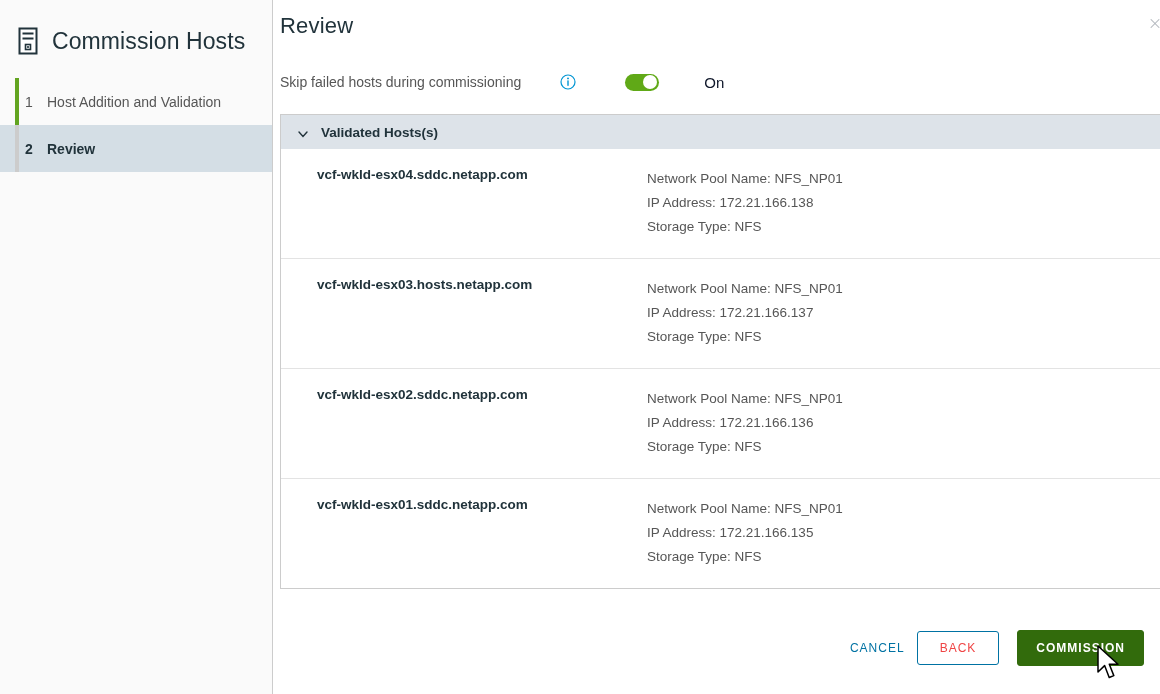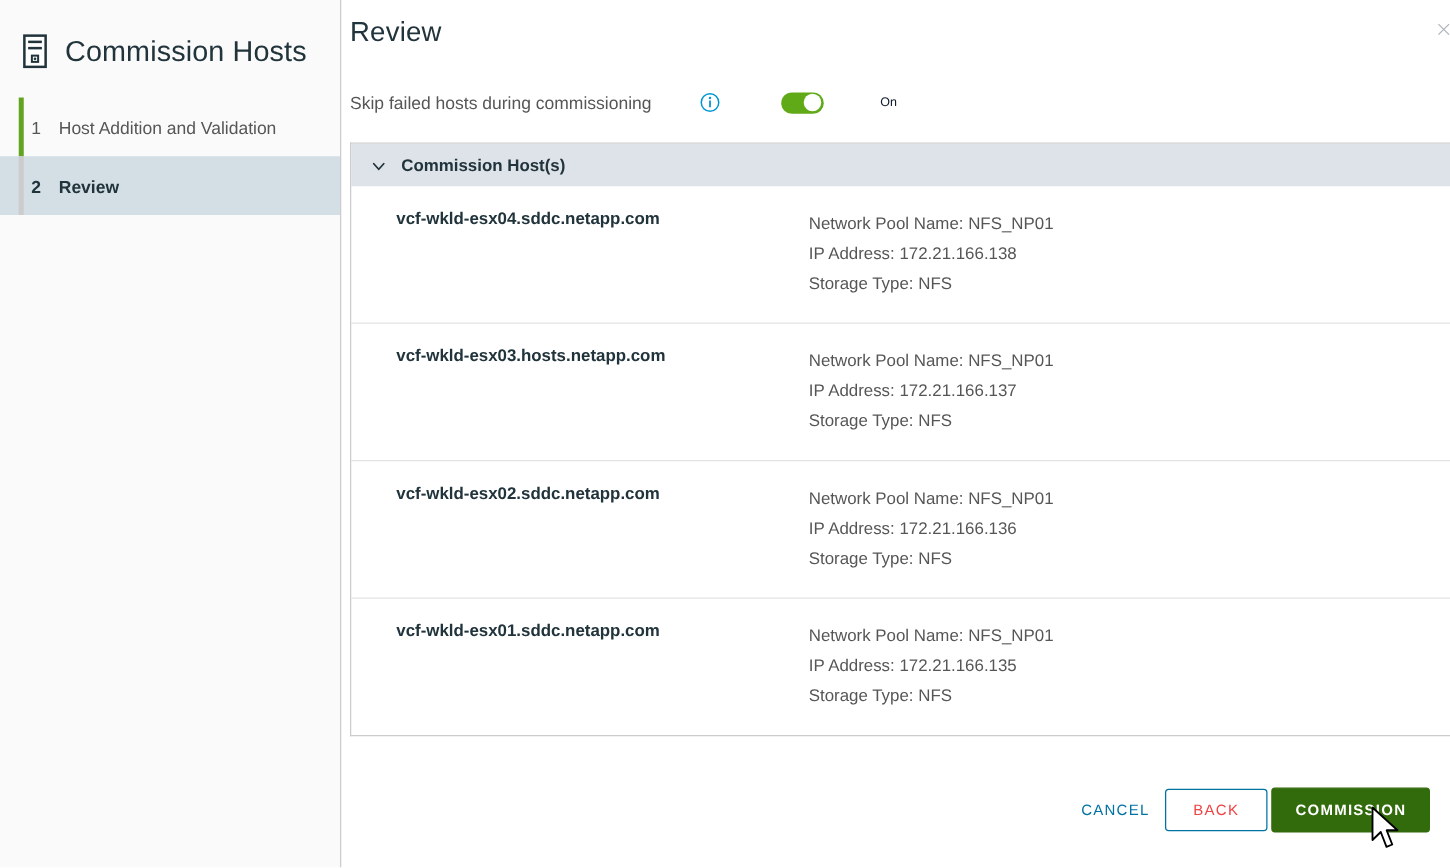--- a/index.html
+++ b/index.html
@@ -174,21 +174,21 @@
   }
   .toggle .knob {
     position: absolute;
     top: 1.5px;
     left: 18px;
     width: 14px; height: 14px;
     border-radius: 50%;
     background: #ffffff;
   }
   .toggle-state {
-    font-size: 10px;
+    font-size: 15px;
     color: #0f172a;
     margin-left: 15px;
   }
 
   
   .panel {
     margin: 21px 0 0 7px;
     border: 1px solid #cccccc;
     border-right: none;
     width: 900px;
@@ -267,21 +267,21 @@
     border-radius: 3px;
     padding: 9px 22px;
     font-weight: 400;
   }
   .btn-solid {
     background: #326b0c;
     border: 1px solid #326b0c;
     color: #ffffff;
     border-radius: 3px;
     padding: 10px 18px;
-    margin-left: 3px;
+    margin-left: 18px;
     font-weight: bold;
     text-align: center;
   }
 
   
   .cursor {
     position: absolute;
     left: 1096px;
     top: 645px;
     width: 26px;
@@ -348,21 +348,21 @@
     </div>
 
     <div class="panel">
 
       <div class="panel-header">
         <span class="chevron">
           <svg width="12" height="12" viewBox="0 0 12 12">
             <path d="M2 4 L6 8.4 L10 4" fill="none" stroke="#21333b" stroke-width="1.4" stroke-linecap="round"></path>
           </svg>
         </span>
-        <span class="panel-header-label">Commission Host(s)</span>
+        <span class="panel-header-label">Validated Hosts(s)</span>
       </div>
 
       <div class="host-row">
         <div class="host-name">vcf-wkld-esx04.sddc.netapp.com</div>
         <div class="host-details">
           <div class="host-detail-line">Network Pool Name: NFS_NP01</div>
           <div class="host-detail-line">IP Address: 172.21.166.138</div>
           <div class="host-detail-line">Storage Type: NFS</div>
         </div>
       </div>

